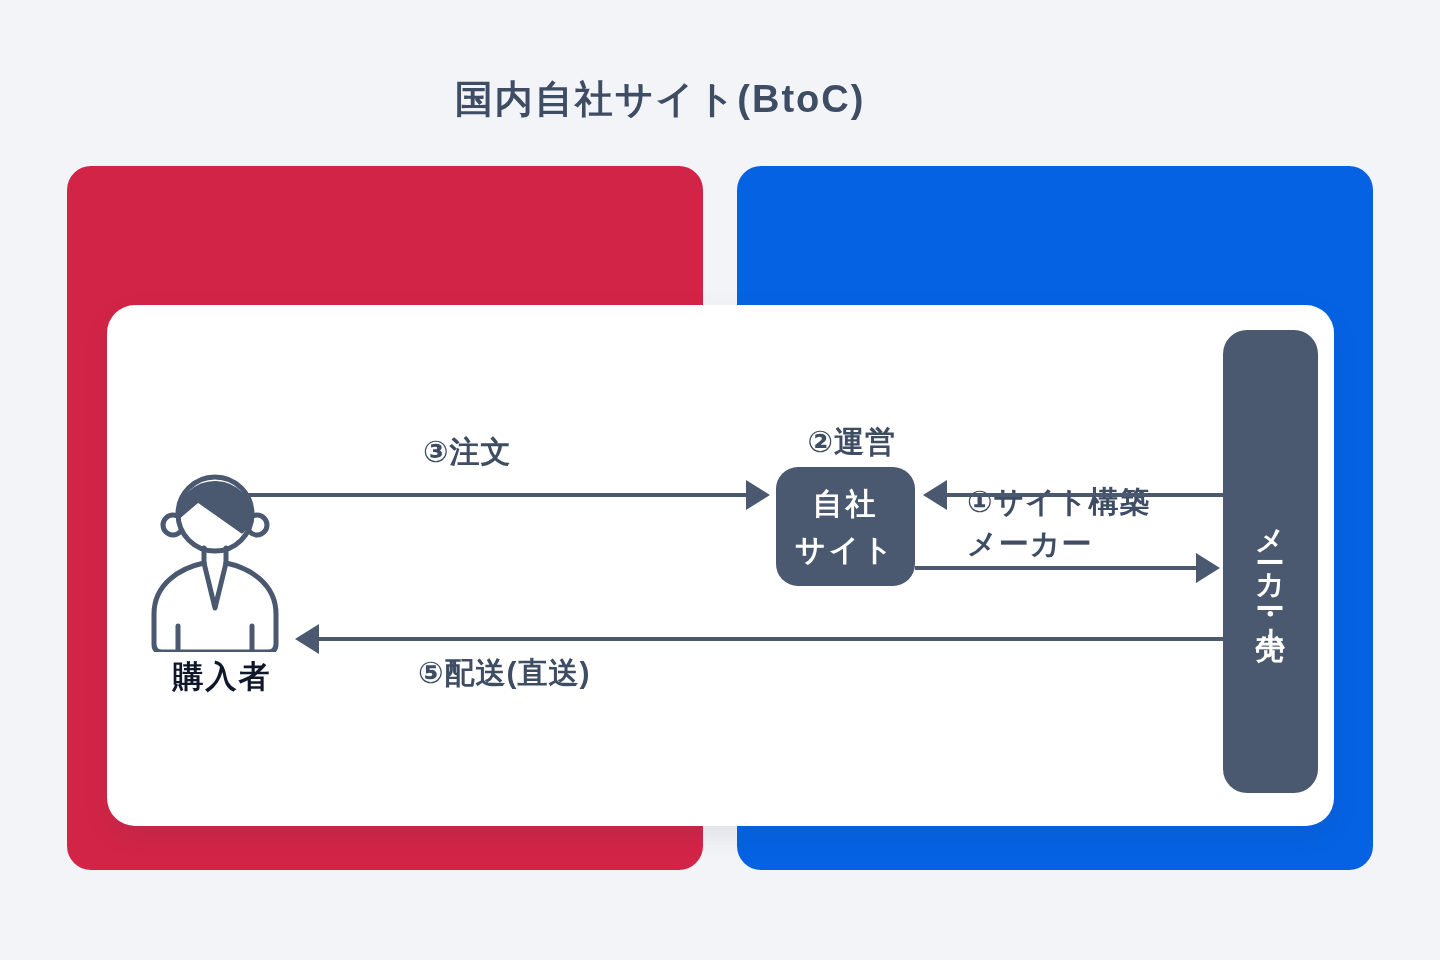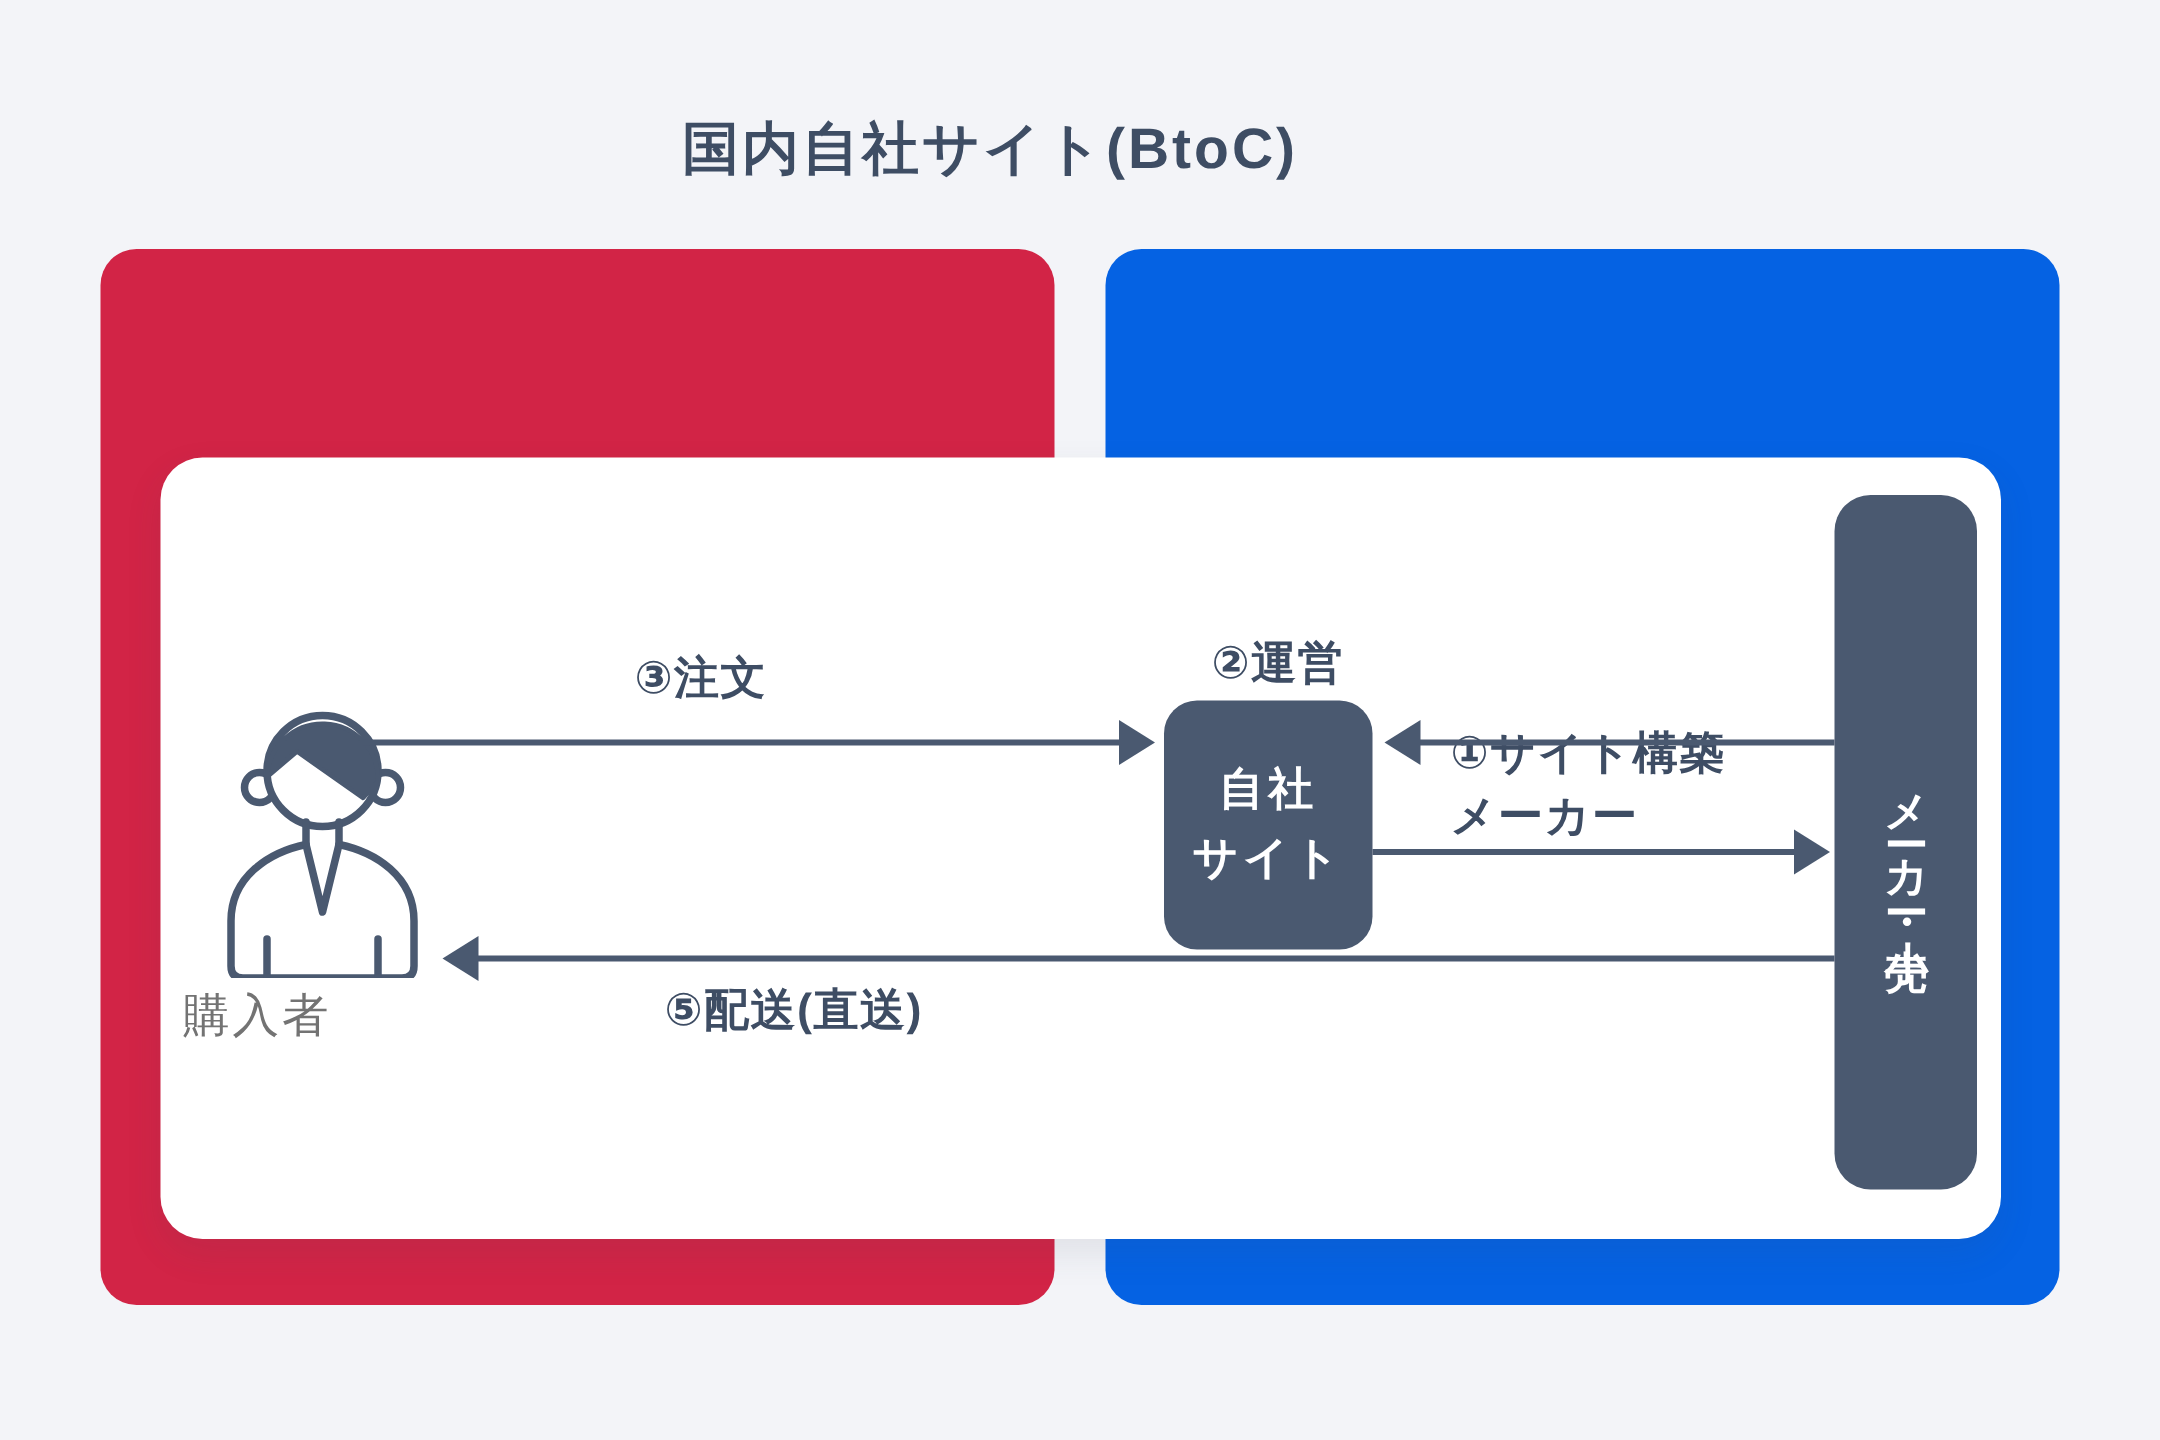--- a/index.html
+++ b/index.html
@@ -33,26 +33,26 @@
 
   .panel{
     position:absolute;left:107px;top:305px;width:1227px;height:521px;
     background:#ffffff;border-radius:28px;
     box-shadow:0 10px 24px rgba(55,65,90,0.10);
   }
 
   .buyer-svg{position:absolute;left:140px;top:462px;width:150px;height:190px;}
   .buyer-label{
     position:absolute;left:122px;top:656px;width:200px;
-    text-align:left;font-size:31px;font-weight:normal;color:#737373;
+    text-align:center;font-size:31px;font-weight:bold;color:#0f172a;
     letter-spacing:2px;
   }
 
   .site-box{
-    position:absolute;left:776px;top:467px;width:139px;height:166px;
+    position:absolute;left:776px;top:467px;width:139px;height:119px;
     background:#4a5970;border-radius:22px;
     display:flex;flex-direction:column;align-items:center;justify-content:center;
     color:#ffffff;font-size:30px;font-weight:bold;letter-spacing:3px;
     line-height:46px;text-align:center;
   }
 
   .maker-box{
     position:absolute;left:1223px;top:330px;width:95px;height:463px;
     background:#4a5970;border-radius:24px;
     display:flex;align-items:center;justify-content:center;
@@ -63,21 +63,21 @@
   }
 
   .flow-label{
     position:absolute;font-size:30px;font-weight:bold;color:#3e4d64;
     letter-spacing:1px;white-space:nowrap;
   }
   .lbl-operate{left:796px;top:422px;width:100px;text-align:right;}
   .lbl-order{left:423px;top:432px;}
   .lbl-build{left:967px;top:450px;margin-top:32px;}
   .lbl-orderinfo{left:967px;top:524px;}
-  .lbl-delivery{left:443px;top:653px;}
+  .lbl-delivery{left:418px;top:653px;}
 
   .arrow-line{position:absolute;height:4px;background:#4a5970;}
   .line-order{left:242px;top:493px;width:506px;}
   .line-build{left:945px;top:493px;width:278px;}
   .line-orderinfo{left:915px;top:566px;width:283px;}
   .line-delivery{left:317px;top:637px;width:906px;}
 
   .arrowhead{width:0;height:0;position:absolute;}
   .head-right{border-top:15px solid transparent;border-bottom:15px solid transparent;border-left:24px solid #4a5970;}
   .head-left{border-top:15px solid transparent;border-bottom:15px solid transparent;border-right:24px solid #4a5970;}

